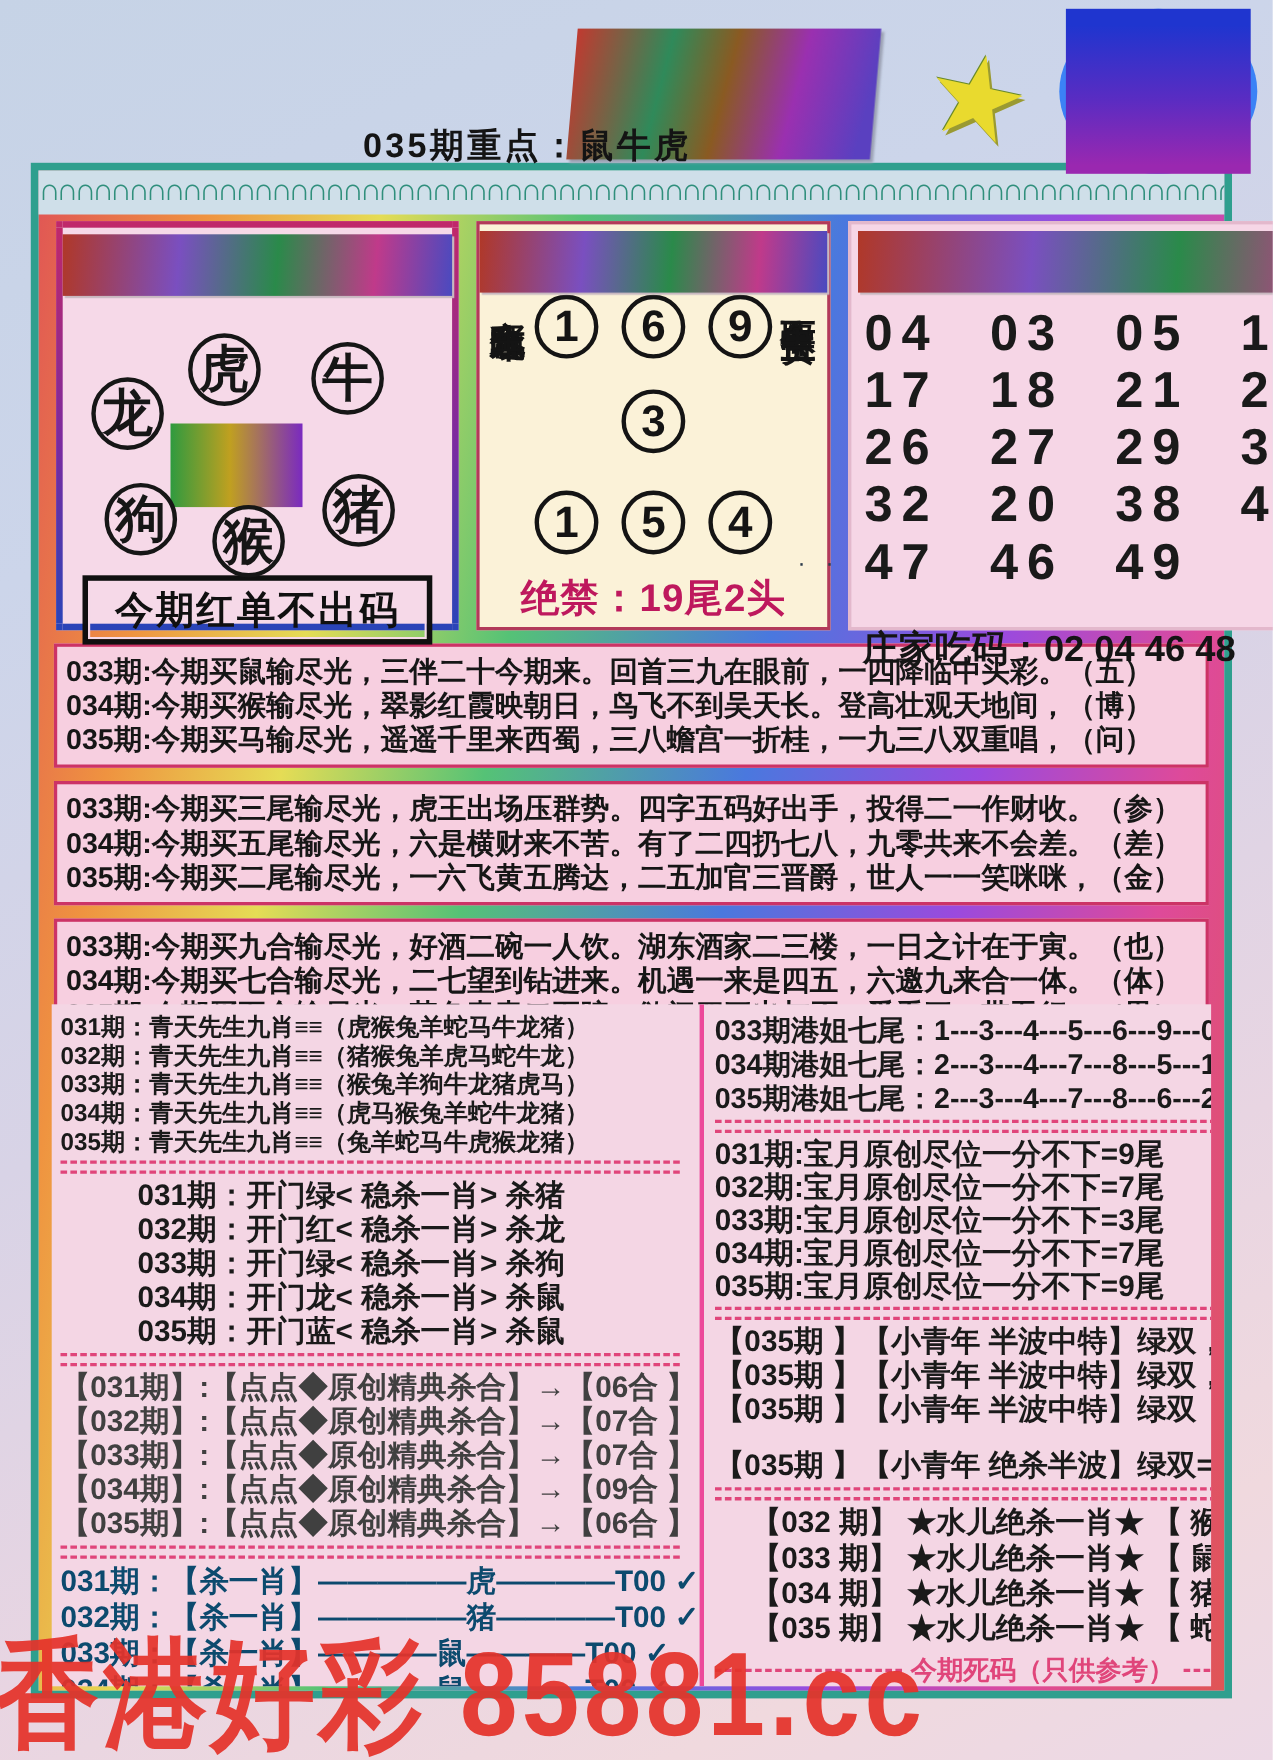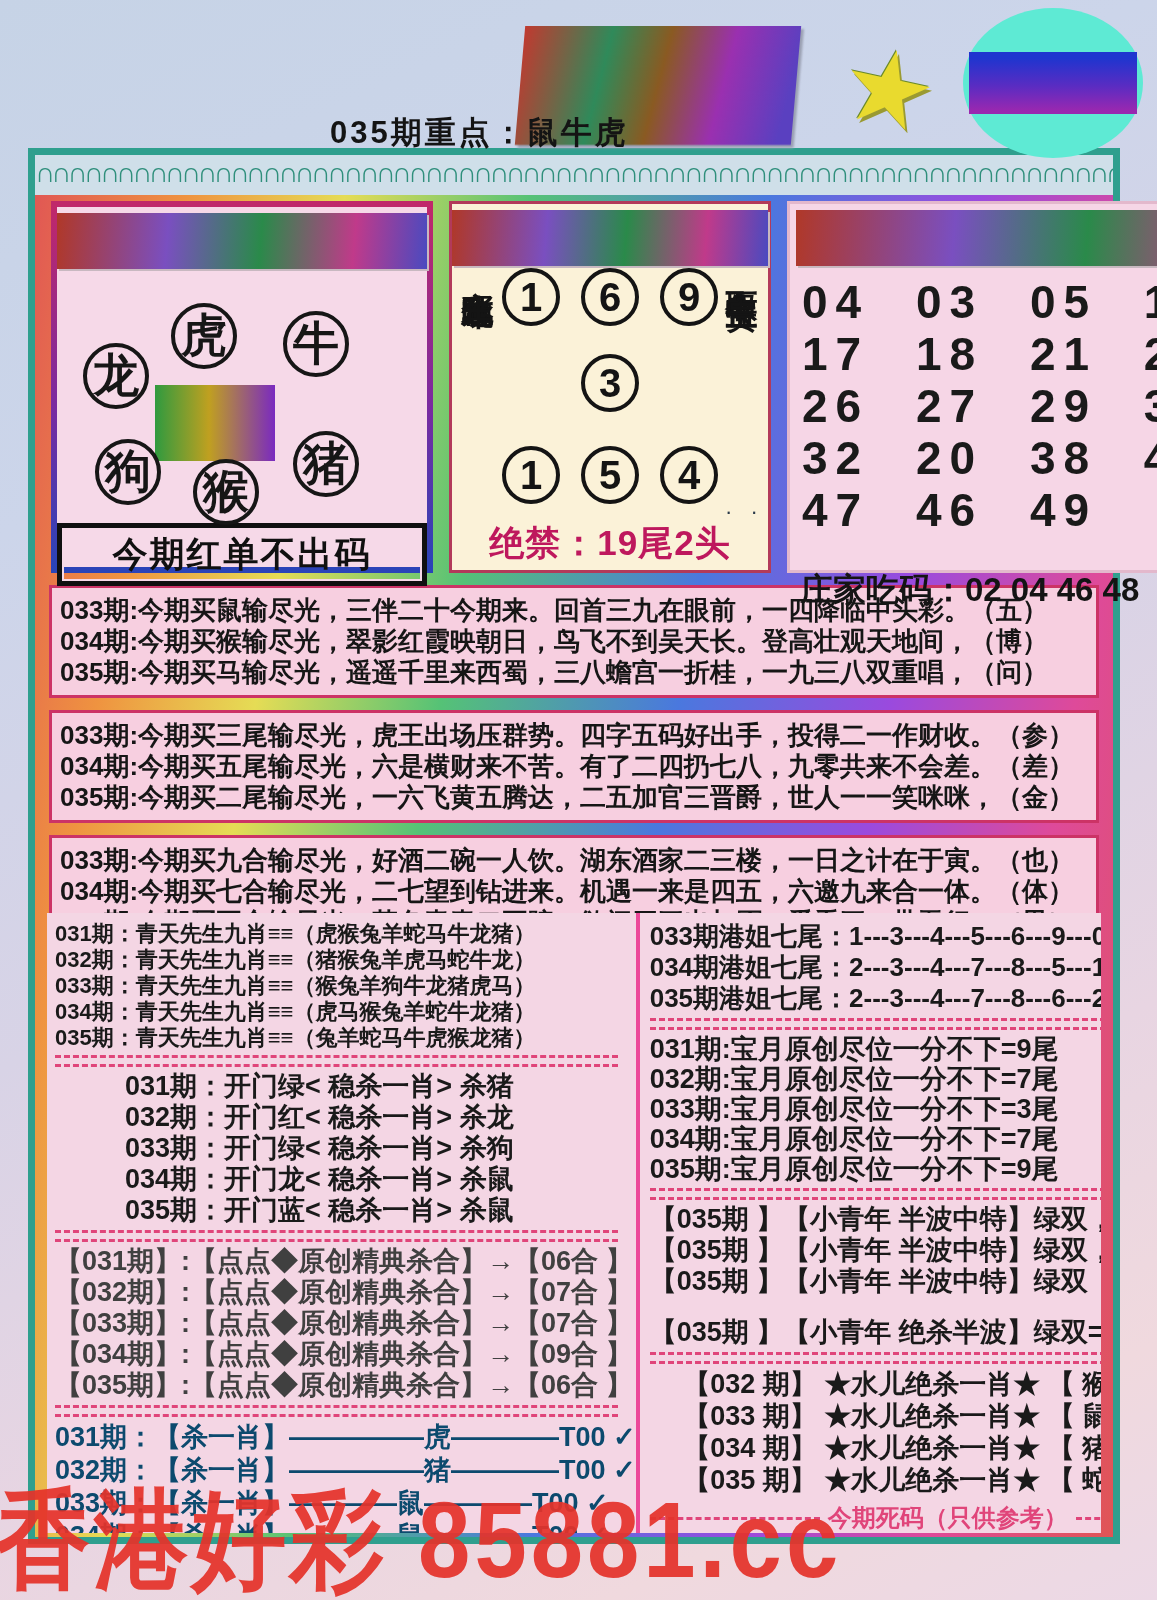--- a/index.html
+++ b/index.html
@@ -12,21 +12,21 @@
   .gtx { -webkit-background-clip:text; background-clip:text; color:transparent; -webkit-text-fill-color:transparent; }
 
   
   .logo { position:absolute; top:26px; left:520px; font-size:88px; font-weight:900; letter-spacing:4px;
     transform:skewX(-5deg);
     background:linear-gradient(100deg,#c03a30 0%,#2f8a5a 30%,#8a5a22 50%,#9a30b0 72%,#5a40c0 95%);
     filter:drop-shadow(3px 3px 1px #9aa0b2); white-space:nowrap; z-index:5; }
   .star-icon { position:absolute; top:28px; left:842px; font-size:104px; color:#e9da2e;
     text-shadow:3px 3px 0 #9a9a32, -1px -1px 0 #6a8a2a; transform:rotate(12deg); z-index:4; }
   .issue-circle { position:absolute; top:8px; right:14px; width:180px; height:150px; border-radius:50%;
-    background:#5eead4; display:flex; align-items:center; justify-content:center; z-index:3; }
+    background:#3b82f6; display:flex; justify-content:center; z-index:3; }
   .issue-text { font-size:46px; font-weight:900;
     background:linear-gradient(180deg,#1f35cf 10%,#5a2cc2 55%,#9a28b0 95%); white-space:nowrap; }
   .subtitle { position:absolute; top:112px; left:330px; font-size:31px; font-weight:bold; color:#141414;
     letter-spacing:3px; z-index:5; }
 
   
   .frame { position:absolute; left:28px; top:148px; width:1092px; height:1396px;
     border:7px solid #2f9f8e;
     background:linear-gradient(100deg,#e05555 0%,#ef9340 12%,#e5dc55 24%,#55c276 38%,#4a78de 56%,#9a4ade 72%,#de4a9a 86%,#e05555 100%); }
   .wave-strip { height:40px; background:#cfdfe9; color:#2f8f7c; font-weight:bold; font-size:28px;
@@ -44,21 +44,21 @@
   .zcircle { position:absolute; width:66px; height:66px; border:4px solid #161616; border-radius:50%;
     display:flex; align-items:center; justify-content:center; font-size:46px; font-weight:bold; color:#161616; }
   .zwrap div.zcircle:nth-of-type(1){ left:114px; top:34px; }
   .zwrap div.zcircle:nth-of-type(2){ left:226px; top:42px; }
   .zwrap div.zcircle:nth-of-type(3){ left:26px;  top:74px; }
   .zwrap div.zcircle:nth-of-type(4){ left:38px;  top:170px; }
   .zwrap div.zcircle:nth-of-type(5){ left:136px; top:190px; }
   .zwrap div.zcircle:nth-of-type(6){ left:236px; top:162px; }
   .kill-label { position:absolute; left:98px; top:116px; font-size:56px; font-weight:900; letter-spacing:4px;
     background:linear-gradient(90deg,#2f9a3f 0%,#c0a020 45%,#7a2ac0 100%); }
-  .redbox { margin:10px auto 0; width:370px; border:5px solid #101010; box-shadow:0 0 0 2px #f6d9e8 inset;
+  .redbox { margin:10px auto 0; width:318px; border:5px solid #101010; box-shadow:0 0 0 2px #f6d9e8 inset;
     text-align:center; font-size:35px; font-weight:bold; color:#101010; padding:3px 0; letter-spacing:2px; }
 
   .box-tail { flex:0 0 322px; background:#fbf2d8; border:3px solid #b23a5a; }
   .tailflex { display:flex; height:248px; padding:0 8px; }
   .vlabel { writing-mode:vertical-rl; text-orientation:upright; font-size:32px; font-weight:bold;
     line-height:36px; letter-spacing:1px; color:#141414; height:246px; }
   .tailgrid { flex:1; display:flex; flex-direction:column; padding:2px 6px; }
   .trow { display:flex; justify-content:space-between; }
   .trow.mid { justify-content:center; margin-top:28px; }
   .trow.low { margin-top:34px; }

